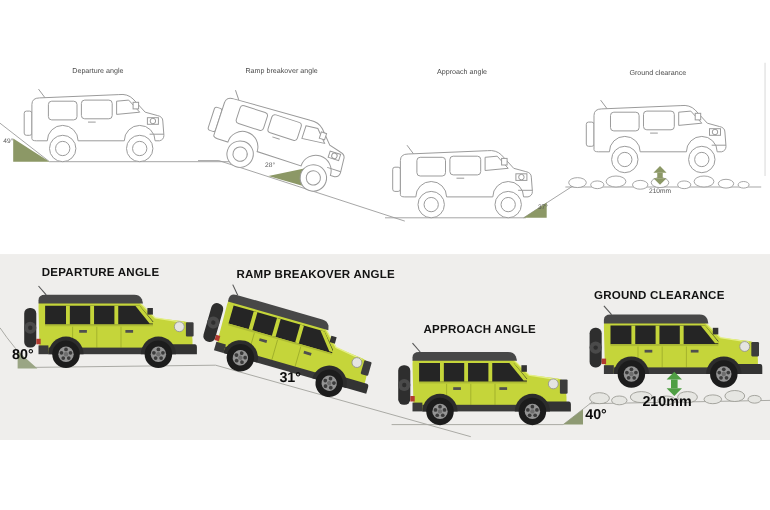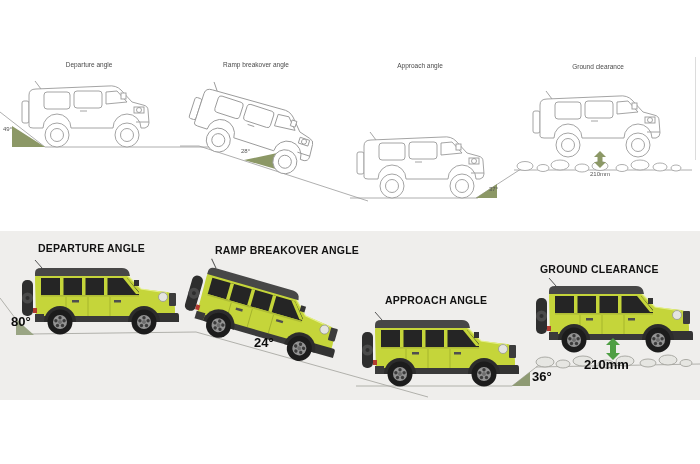--- a/index.html
+++ b/index.html
@@ -190,17 +190,17 @@
       </g>
     </svg>
   </section>
 
   <div class="lbl bh" style="left:38px;top:242px">DEPARTURE ANGLE</div>
   <div class="lbl bh" style="left:215px;top:244px">RAMP BREAKOVER ANGLE</div>
   <div class="lbl bh" style="left:385px;top:294px">APPROACH ANGLE</div>
   <div class="lbl bh" style="left:540px;top:263px">GROUND CLEARANCE</div>
 
   <div class="lbl bv" style="left:11px;top:314px">80°</div>
-  <div class="lbl bv" style="left:254px;top:335px">24°</div>
-  <div class="lbl bv" style="left:532px;top:369px">36°</div>
+  <div class="lbl bv" style="left:254px;top:335px">31°</div>
+  <div class="lbl bv" style="left:532px;top:369px">40°</div>
   <div class="lbl bv" style="left:584px;top:357px">210mm</div>
 
 </div>
 
 </body></html>

